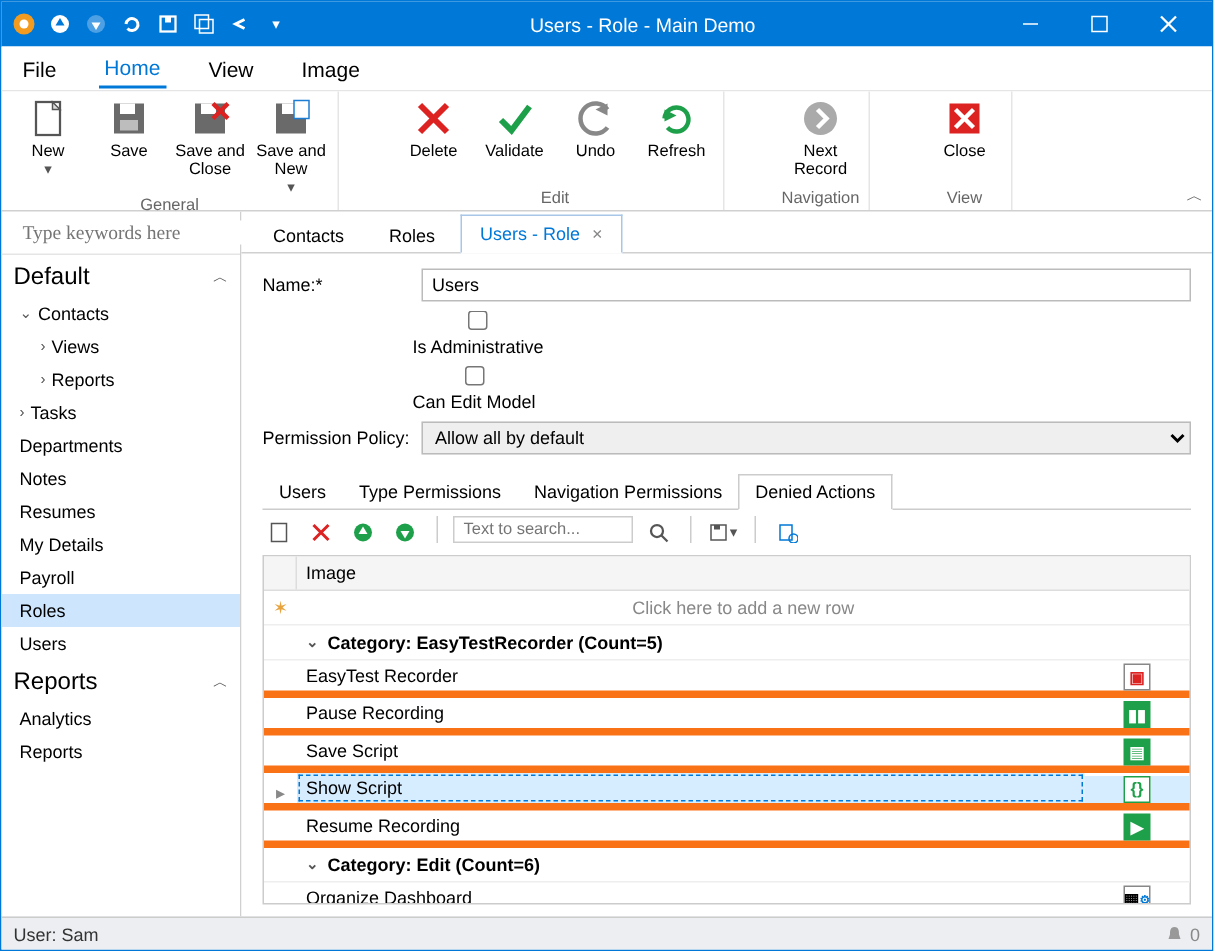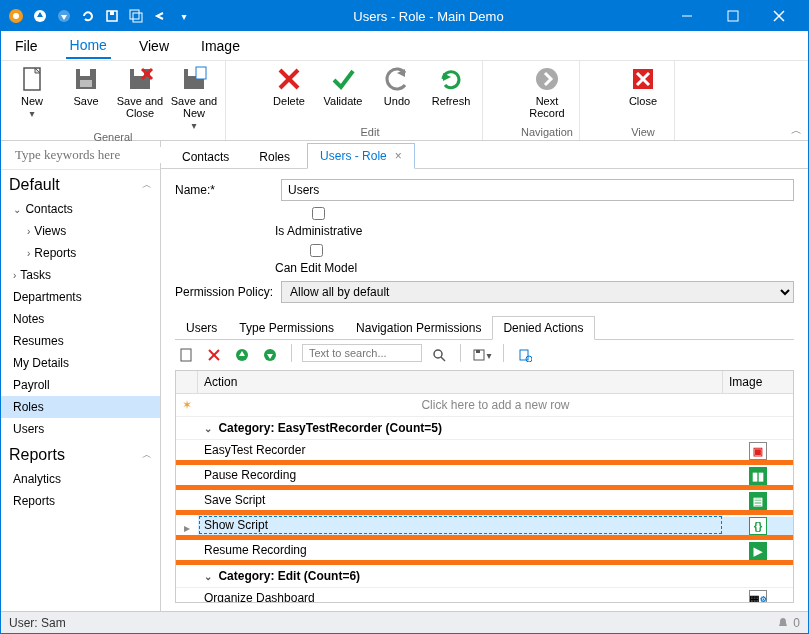--- a/index.html
+++ b/index.html
@@ -417,21 +417,20 @@
             <svg width="14" height="14">
               <rect x="2" y="2" width="8" height="10" stroke="#0078d7" fill="none"></rect>
               <circle cx="11" cy="11" r="3" stroke="#0078d7" fill="none"></circle>
             </svg>
           </div>
     </div>
 
     <div class="grid">
       <div class="ghead">
         <div class="c1"></div>
-        <div class="c2">Action</div>
         <div class="c3">Image</div>
       </div>
       <div class="gnew">
         <div class="c1">✶</div>
         <div class="c2">Click here to add a new row</div>
       </div>
       <div class="gbody" id="gbody">
             <div class="ggrp">
               <span class="chev">⌄</span>
               <span>Category: EasyTestRecorder (Count=5)</span>

